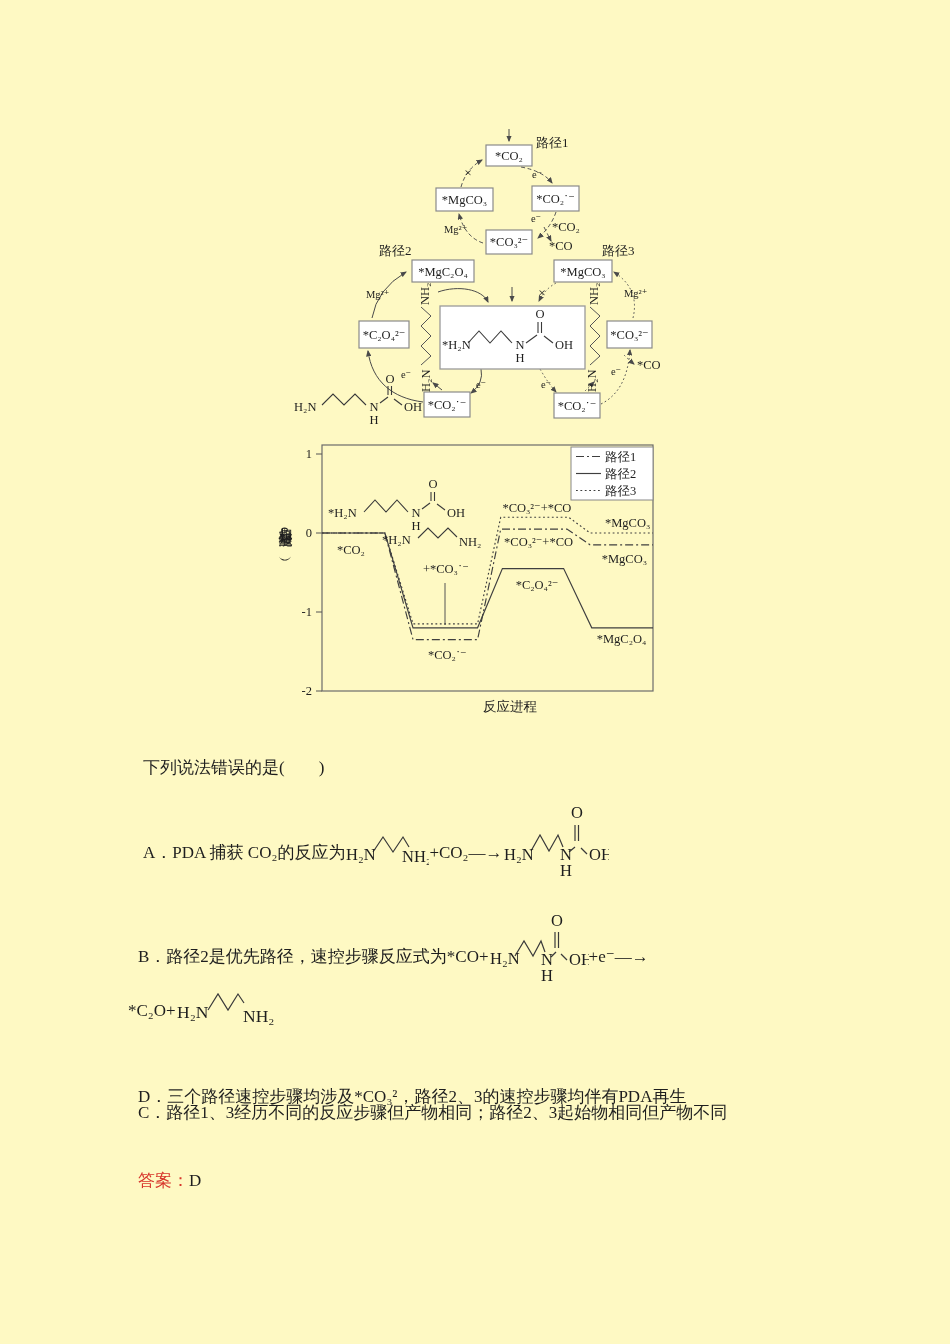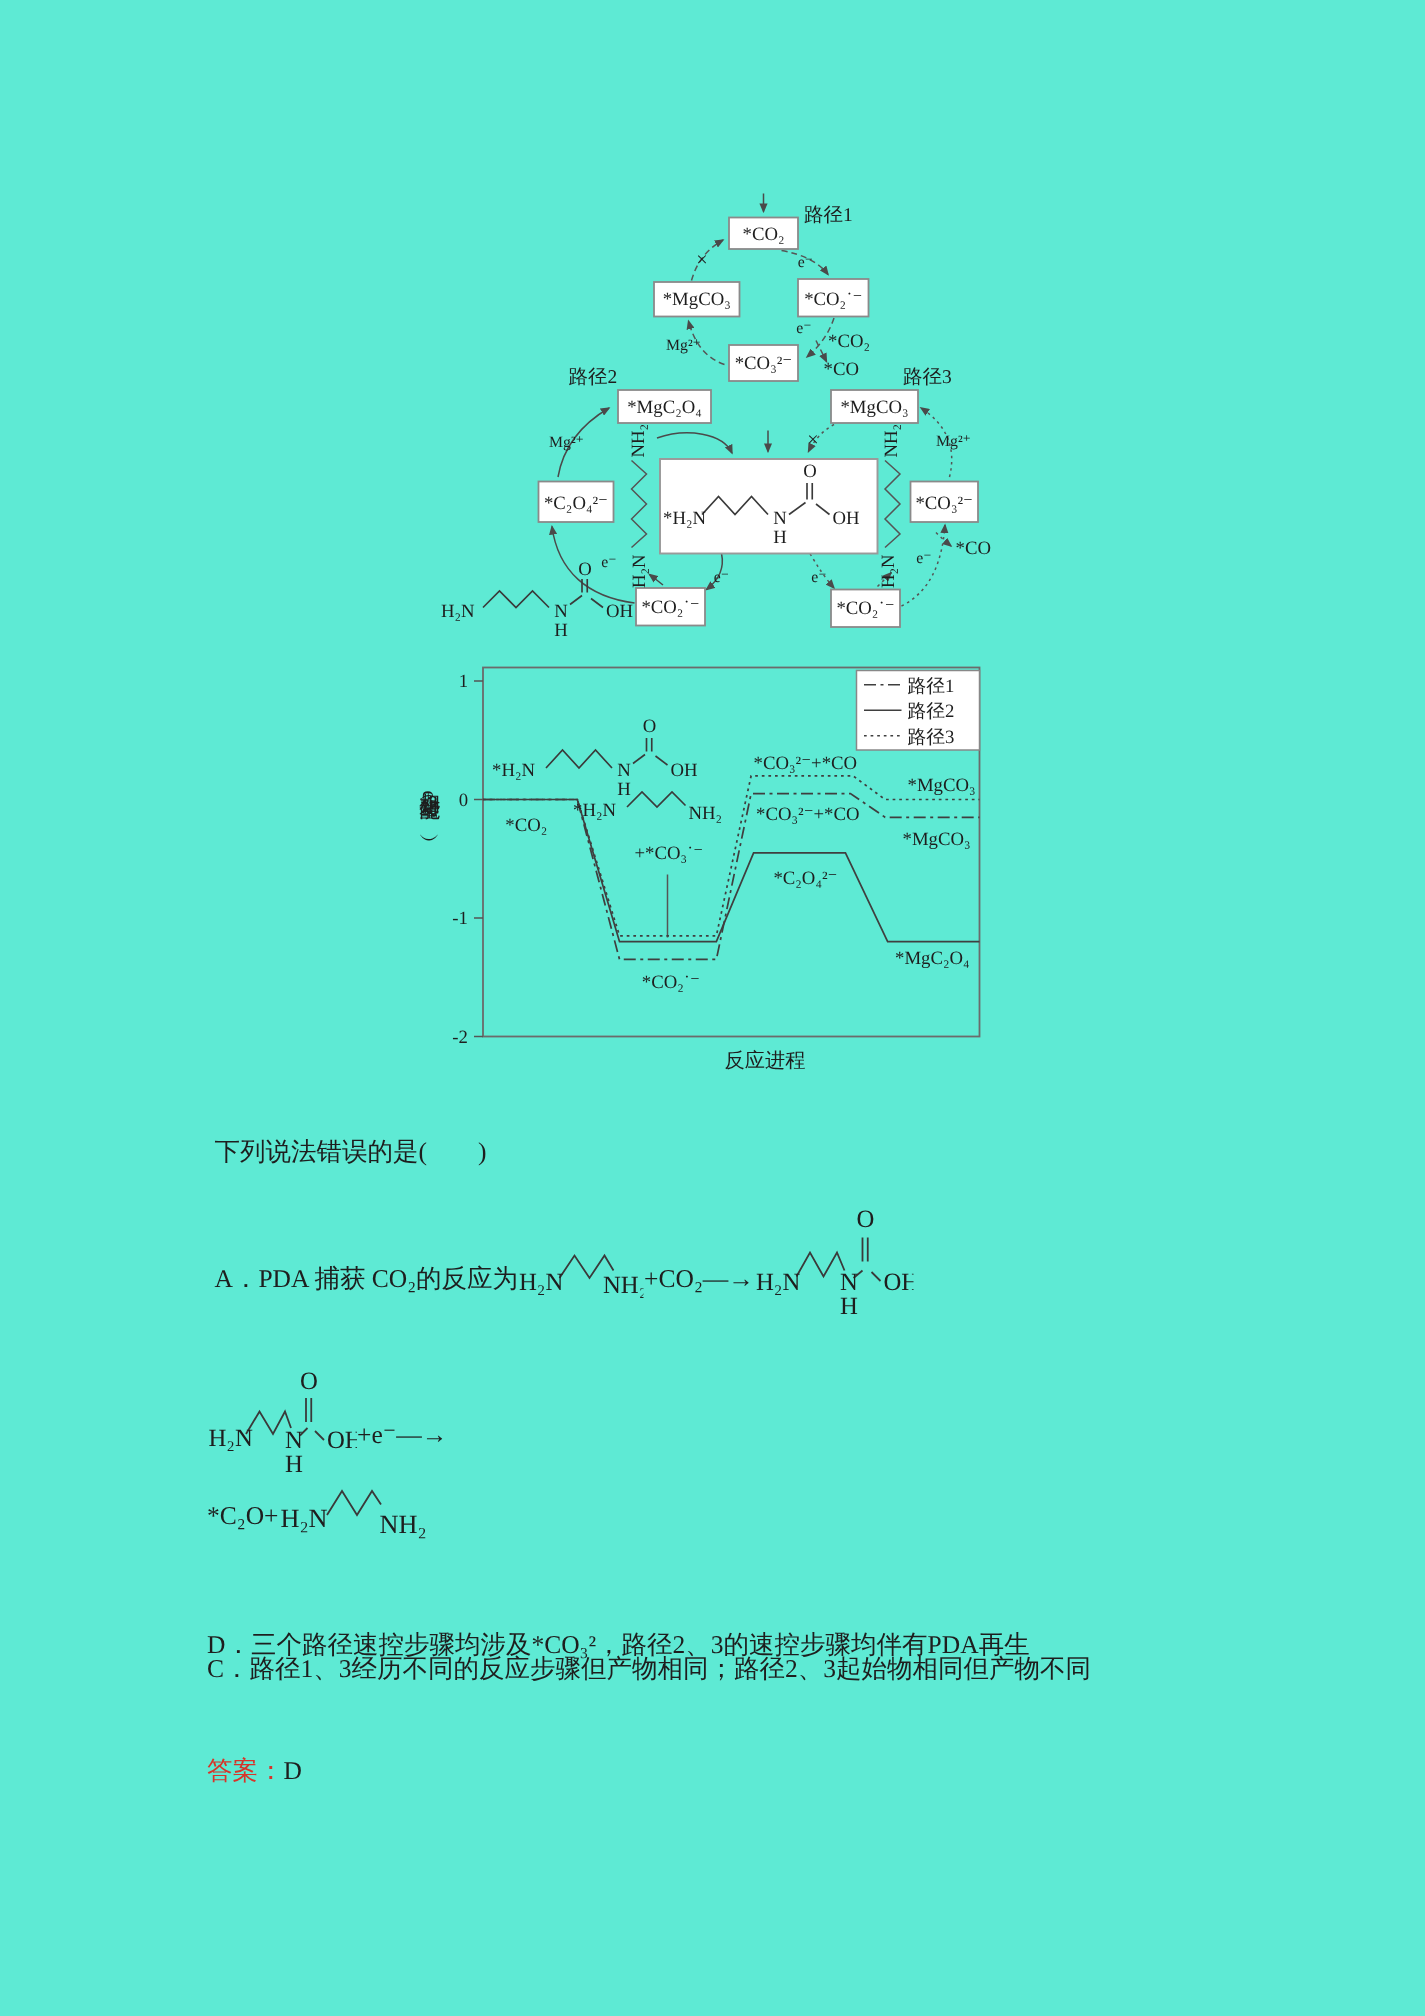--- a/index.html
+++ b/index.html
@@ -1,16 +1,16 @@
 <!DOCTYPE html>
 <html><head>
 <meta charset="utf-8">
 <style>
   html,body{margin:0;padding:0;background:#ffffff;}
-  .page{position:relative;width:950px;height:1344px;background:#5eead4;overflow:hidden;
+  .page{position:relative;width:950px;height:1344px;background:#fef9c3;overflow:hidden;
         font-family:"Liberation Serif","DejaVu Serif",serif;color:#1e1e1e;}
   .qtext{position:absolute;white-space:nowrap;font-size:17px;line-height:1.3;}
   .qrow{position:absolute;display:flex;align-items:flex-end;white-space:nowrap;
         font-size:17px;line-height:1.3;}
   .qrow svg{flex-shrink:0;}
   .red{color:#d7342a;}
   .ylab{position:absolute;left:276px;top:517px;writing-mode:vertical-rl;
         font-size:14px;letter-spacing:2px;}
   svg text{font-family:"Liberation Serif","DejaVu Serif",serif;fill:#1e1e1e;}
   .bx{fill:#ffffff;stroke:#8a8a8a;stroke-width:1.2;}
@@ -224,36 +224,37 @@
       <line class="bond" x1="78" y1="45" x2="84" y2="51"></line>
       <text x="1" y="57">H₂N</text>
       <text x="63" y="57" text-anchor="middle">N</text>
       <text x="63" y="73" text-anchor="middle">H</text>
       <text x="74" y="15" text-anchor="middle">O</text>
       <text x="86" y="57">OH</text>
     </svg>
   </div>
 
   <div class="qrow" style="left:138px;top:896px;height:72px">
+    <span>B．路径2是优先路径，速控步骤反应式为*CO+</span>
     <svg class="mol" width="100" height="72" viewBox="0 0 100 72" style="margin-bottom:-16px">
       <polyline class="bond" points="26,44 35,29 44,44 52,29 56,40"></polyline>
       <line class="bond" x1="62" y1="45" x2="67" y2="40"></line>
       <line class="bond" x1="66" y1="36" x2="66" y2="20"></line>
       <line class="bond" x1="69.5" y1="36" x2="69.5" y2="20"></line>
       <line class="bond" x1="72" y1="42" x2="78" y2="48"></line>
       <text x="1" y="52">H₂N</text>
       <text x="58" y="53" text-anchor="middle">N</text>
       <text x="58" y="69" text-anchor="middle">H</text>
       <text x="68" y="14" text-anchor="middle">O</text>
       <text x="80" y="53">OH</text>
     </svg>
     <span>+e⁻—→</span>
   </div>
 
-  <div class="qrow" style="left:138px;top:980px;height:42px">
+  <div class="qrow" style="left:128px;top:980px;height:42px">
     <span>*C₂O+</span>
     <svg class="molB" width="100" height="42" viewBox="0 0 100 42" style="margin-bottom:-6px">
       <polyline class="bond" points="32,24 42,8 52,24 62,8 68,17"></polyline>
       <text x="1" y="32">H₂N</text>
       <text x="67" y="36">NH₂</text>
     </svg>
   </div>
 
   <div class="qtext" style="left:138px;top:1102px">C．路径1、3经历不同的反应步骤但产物相同；路径2、3起始物相同但产物不同</div>
   <div class="qtext" style="left:138px;top:1086px">D．三个路径速控步骤均涉及*CO₃²，路径2、3的速控步骤均伴有PDA再生</div>

